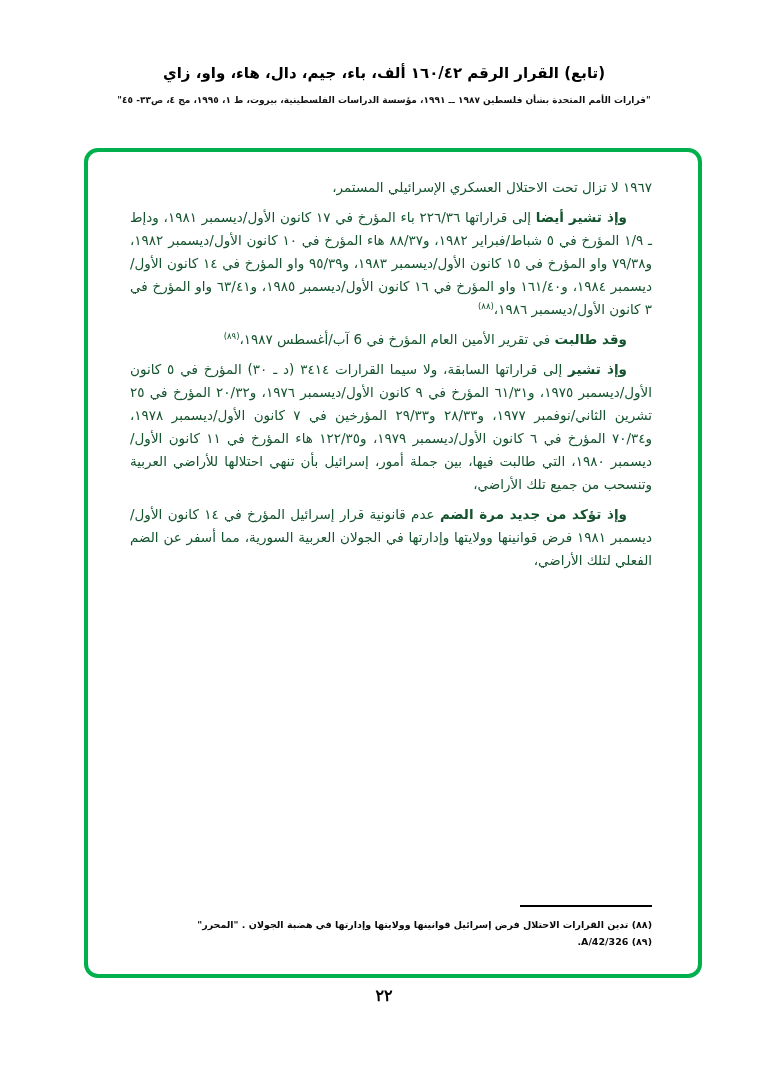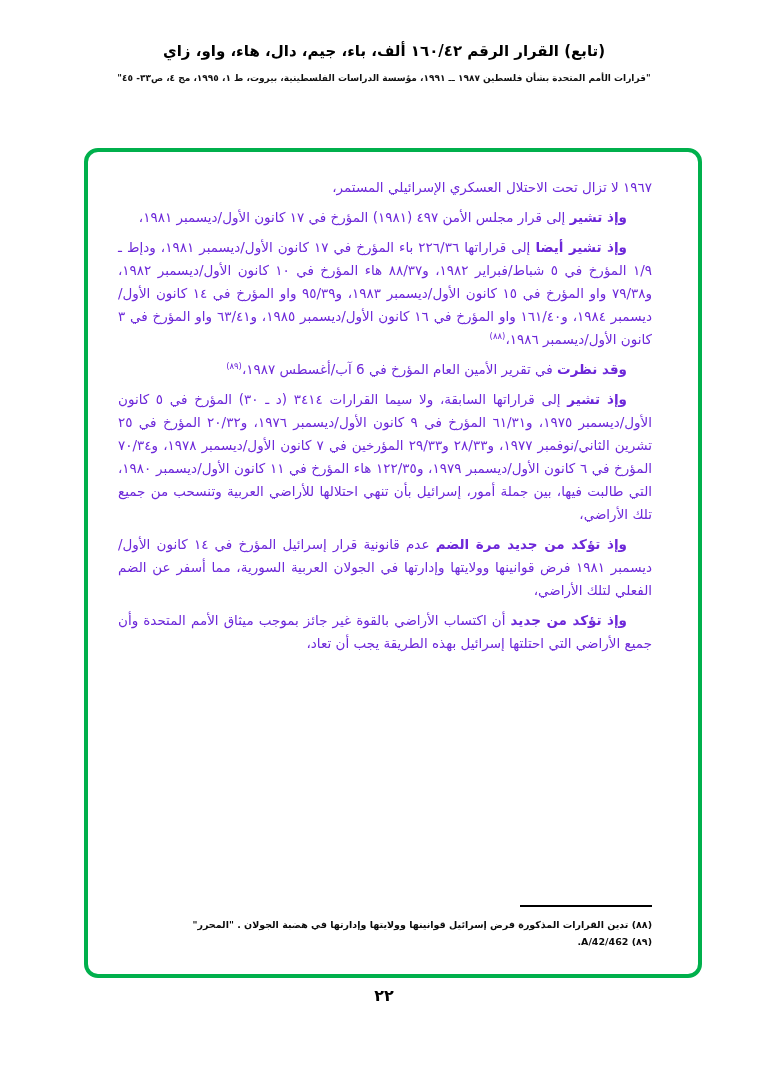--- a/index.html
+++ b/index.html
@@ -10,21 +10,21 @@
     color: #000;
     position: relative;
     overflow: hidden;
   }
   .page {
     position: relative;
     width: 768px; height: 1085px;
     background: #ffffff;
     direction: rtl;
   }
-  .page-header { text-align: center; padding-top: 42px; }
+  .page-header { text-align: center; padding-top: 64px; }
   .doc-title {
     font-size: 15px;
     font-weight: bold;
     color: #000;
   }
   .source-line {
     font-size: 9px;
     font-weight: bold;
     margin-top: 13px;
     color: #111;
@@ -38,21 +38,22 @@
     border-radius: 14px;
     background: #ffffff;
     display: flex;
     flex-direction: column;
     padding: 24px 46px 24px 30px;
   }
   .body-text {
     font-size: 13.5px;
     line-height: 23px;
     text-align: justify;
-    color: #6d28d9;
+    color: #14532d;
+    margin-left: 12px;
   }
   p.para { margin: 0 0 7px 0; }
   p.para.indent { text-indent: 25px; }
   .lead { font-weight: bold; }
   sup.fn-ref { font-size: 8.5px; line-height: 0; }
   .footnote-area {
     margin-top: auto;
     font-size: 9.5px;
     font-weight: bold;
     line-height: 17px;
@@ -64,53 +65,52 @@
     margin-bottom: 9px;
   }
   .fn { text-align: right; }
   .page-num {
     position: absolute;
     top: 986px; left: 0;
     width: 100%;
     text-align: center;
     font-size: 16px;
     font-weight: bold;
+    font-family: Liberation Serif, serif;
   }
 </style>
 </head>
 <body>
 
 <div class="page">
 
   <header class="page-header">
     <div class="doc-title">(تابع) القرار الرقم ١٦٠/٤٢ ألف، باء، جيم، دال، هاء، واو، زاي</div>
     <div class="source-line">"قرارات الأمم المتحدة بشأن فلسطين ١٩٨٧ ــ ١٩٩١، مؤسسة الدراسات الفلسطينية، بيروت، ط ١، ١٩٩٥، مج ٤، ص٣٣- ٤٥"</div>
   </header>
 
   <div class="content-frame">
     <div class="body-text">
 
       <p class="para"><b class="lead"></b><span>١٩٦٧ لا تزال تحت الاحتلال العسكري الإسرائيلي المستمر،</span><sup class="fn-ref"></sup></p>
 
-      <p class="para indent"><b class="lead">وإذ تشير</b><span> إلى قرار مجلس الأمن ٤٩٧ (١٩٨١) المؤرخ في ١٧ كانون الأول/ديسمبر ١٩٨١،</span><sup class="fn-ref"></sup></p>
 
       <p class="para indent"><b class="lead">وإذ تشير أيضا</b><span> إلى قراراتها ٢٢٦/٣٦ باء المؤرخ في ١٧ كانون الأول/ديسمبر ١٩٨١، ودإط ـ ١/٩ المؤرخ في ٥ شباط/فبراير ١٩٨٢، و٨٨/٣٧ هاء المؤرخ في ١٠ كانون الأول/ديسمبر ١٩٨٢، و٧٩/٣٨ واو المؤرخ في ١٥ كانون الأول/ديسمبر ١٩٨٣، و٩٥/٣٩ واو المؤرخ في ١٤ كانون الأول/ديسمبر ١٩٨٤، و١٦١/٤٠ واو المؤرخ في ١٦ كانون الأول/ديسمبر ١٩٨٥، و٦٣/٤١ واو المؤرخ في ٣ كانون الأول/ديسمبر ١٩٨٦،</span><sup class="fn-ref">(٨٨)</sup></p>
 
-      <p class="para indent"><b class="lead">وقد نظرت</b><span> في تقرير الأمين العام المؤرخ في 6 آب/أغسطس ١٩٨٧،</span><sup class="fn-ref">(٨٩)</sup></p>
+      <p class="para indent"><b class="lead">وقد طالبت</b><span> في تقرير الأمين العام المؤرخ في 6 آب/أغسطس ١٩٨٧،</span><sup class="fn-ref">(٨٩)</sup></p>
 
       <p class="para indent"><b class="lead">وإذ تشير</b><span> إلى قراراتها السابقة، ولا سيما القرارات ٣٤١٤ (د ـ ٣٠) المؤرخ في ٥ كانون الأول/ديسمبر ١٩٧٥، و٦١/٣١ المؤرخ في ٩ كانون الأول/ديسمبر ١٩٧٦، و٢٠/٣٢ المؤرخ في ٢٥ تشرين الثاني/نوفمبر ١٩٧٧، و٢٨/٣٣ و٢٩/٣٣ المؤرخين في ٧ كانون الأول/ديسمبر ١٩٧٨، و٧٠/٣٤ المؤرخ في ٦ كانون الأول/ديسمبر ١٩٧٩، و١٢٢/٣٥ هاء المؤرخ في ١١ كانون الأول/ديسمبر ١٩٨٠، التي طالبت فيها، بين جملة أمور، إسرائيل بأن تنهي احتلالها للأراضي العربية وتنسحب من جميع تلك الأراضي،</span><sup class="fn-ref"></sup></p>
 
       <p class="para indent"><b class="lead">وإذ تؤكد من جديد مرة الضم</b><span> عدم قانونية قرار إسرائيل المؤرخ في ١٤ كانون الأول/ديسمبر ١٩٨١ فرض قوانينها وولايتها وإدارتها في الجولان العربية السورية، مما أسفر عن الضم الفعلي لتلك الأراضي،</span><sup class="fn-ref"></sup></p>
 
-      <p class="para indent"><b class="lead">وإذ تؤكد من جديد</b><span> أن اكتساب الأراضي بالقوة غير جائز بموجب ميثاق الأمم المتحدة وأن جميع الأراضي التي احتلتها إسرائيل بهذه الطريقة يجب أن تعاد،</span><sup class="fn-ref"></sup></p>
 
     </div>
 
     <div class="footnote-area">
       <div class="fn-rule"></div>
-      <div class="fn"><span>(٨٨)</span><span> تدين القرارات المذكورة فرض إسرائيل قوانينها وولايتها وإدارتها في هضبة الجولان . "المحرر"</span></div>
-      <div class="fn"><span>(٨٩)</span><span> A/42/462.</span></div>
+      <div class="fn"><span>(٨٨)</span><span> تدين القرارات الاحتلال فرض إسرائيل قوانينها وولايتها وإدارتها في هضبة الجولان . "المحرر"</span></div>
+      <div class="fn"><span>(٨٩)</span><span> A/42/326.</span></div>
     </div>
   </div>
 
   <div class="page-num">٢٢</div>
 
 </div>
 
 </body></html>

